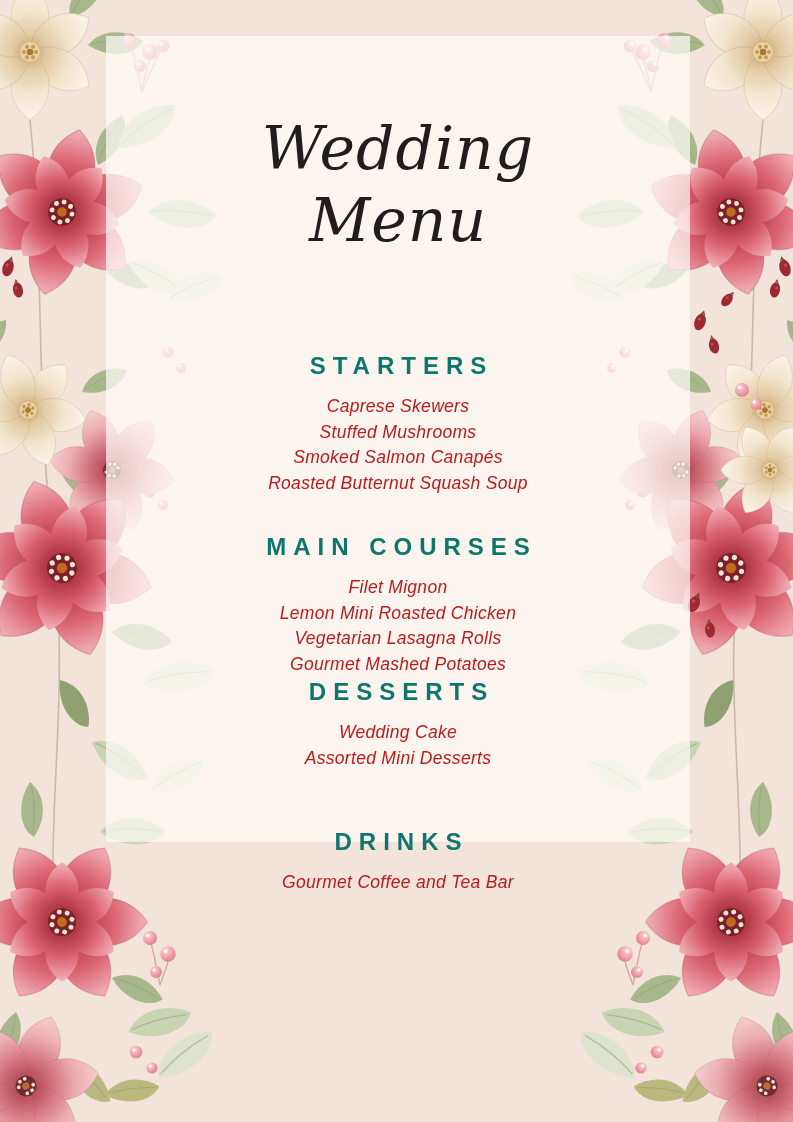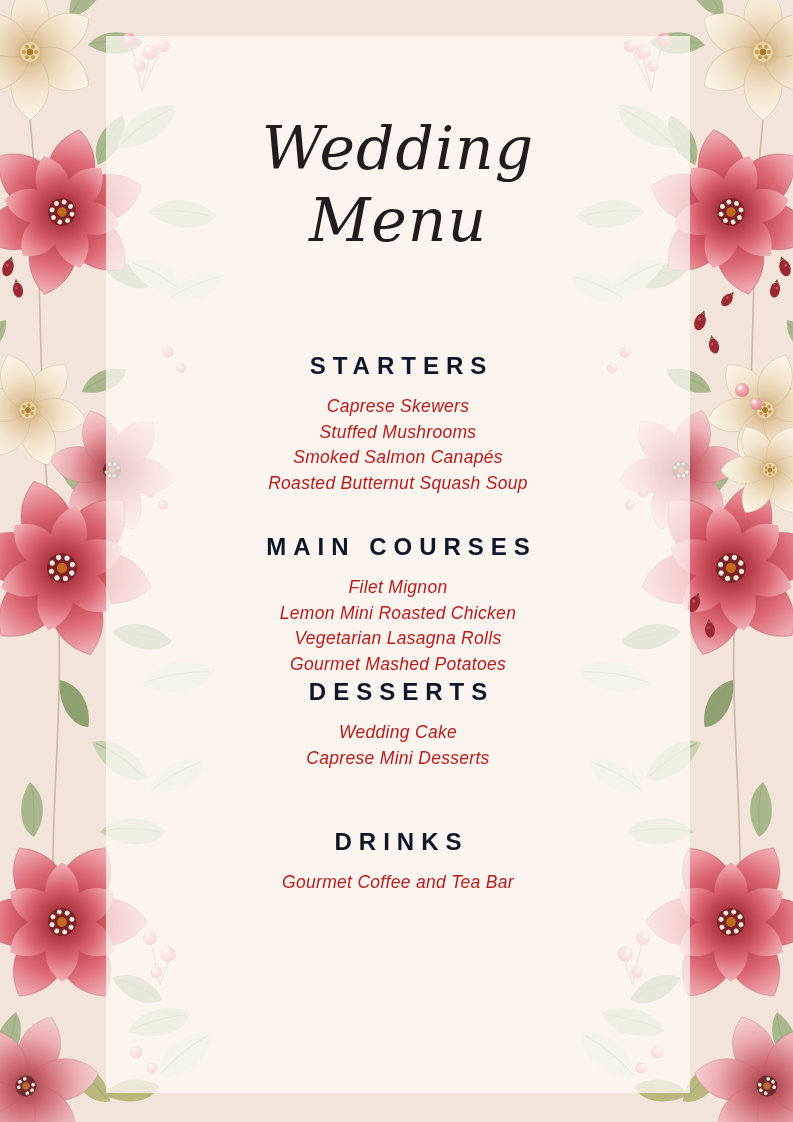--- a/index.html
+++ b/index.html
@@ -15,21 +15,21 @@
   }
   .florals {
     position: absolute;
     left: 0; top: 0;
     width: 793px; height: 1122px;
     display: block;
   }
   .panel {
     position: absolute;
     left: 106px; top: 36px;
-    width: 584px; height: 1057px;
+    width: 584px; height: 806px;
     background: rgba(253, 251, 247, 0.72);
     padding-top: 76px;
     text-align: center;
   }
   .menu-title {
     font-family: "DejaVu Serif", serif;
     font-style: italic;
     font-weight: normal;
     font-size: 60px;
     line-height: 72px;
@@ -42,21 +42,21 @@
   .section-main-courses  { margin-top: 36px; }
   .section-desserts      { }
   .section-drinks        { margin-top: 56px; }
   .section-heading {
     font-family: "Liberation Sans", sans-serif;
     font-weight: bold;
     font-size: 24px;
     line-height: 30px;
     letter-spacing: 7px;
     padding-left: 7px; 
-    color: #0f172a;
+    color: #0f766e;
   }
   .section-items { margin-top: 13px; }
   .menu-item {
     font-family: "Liberation Sans", sans-serif;
     font-style: italic;
     font-size: 17.5px;
     line-height: 25.5px;
     letter-spacing: 0.3px;
     color: #b91c1c;
   }
@@ -298,21 +298,21 @@
         <p class="menu-item">Lemon Mini Roasted Chicken</p>
         <p class="menu-item">Vegetarian Lasagna Rolls</p>
         <p class="menu-item">Gourmet Mashed Potatoes</p>
       </div>
     </section>
 
     <section class="menu-section section-desserts">
       <h2 class="section-heading">DESSERTS</h2>
       <div class="section-items">
         <p class="menu-item">Wedding Cake</p>
-        <p class="menu-item">Caprese Mini Desserts</p>
+        <p class="menu-item">Assorted Mini Desserts</p>
       </div>
     </section>
 
     <section class="menu-section section-drinks">
       <h2 class="section-heading">DRINKS</h2>
       <div class="section-items">
         <p class="menu-item">Gourmet Coffee and Tea Bar</p>
       </div>
     </section>
 

